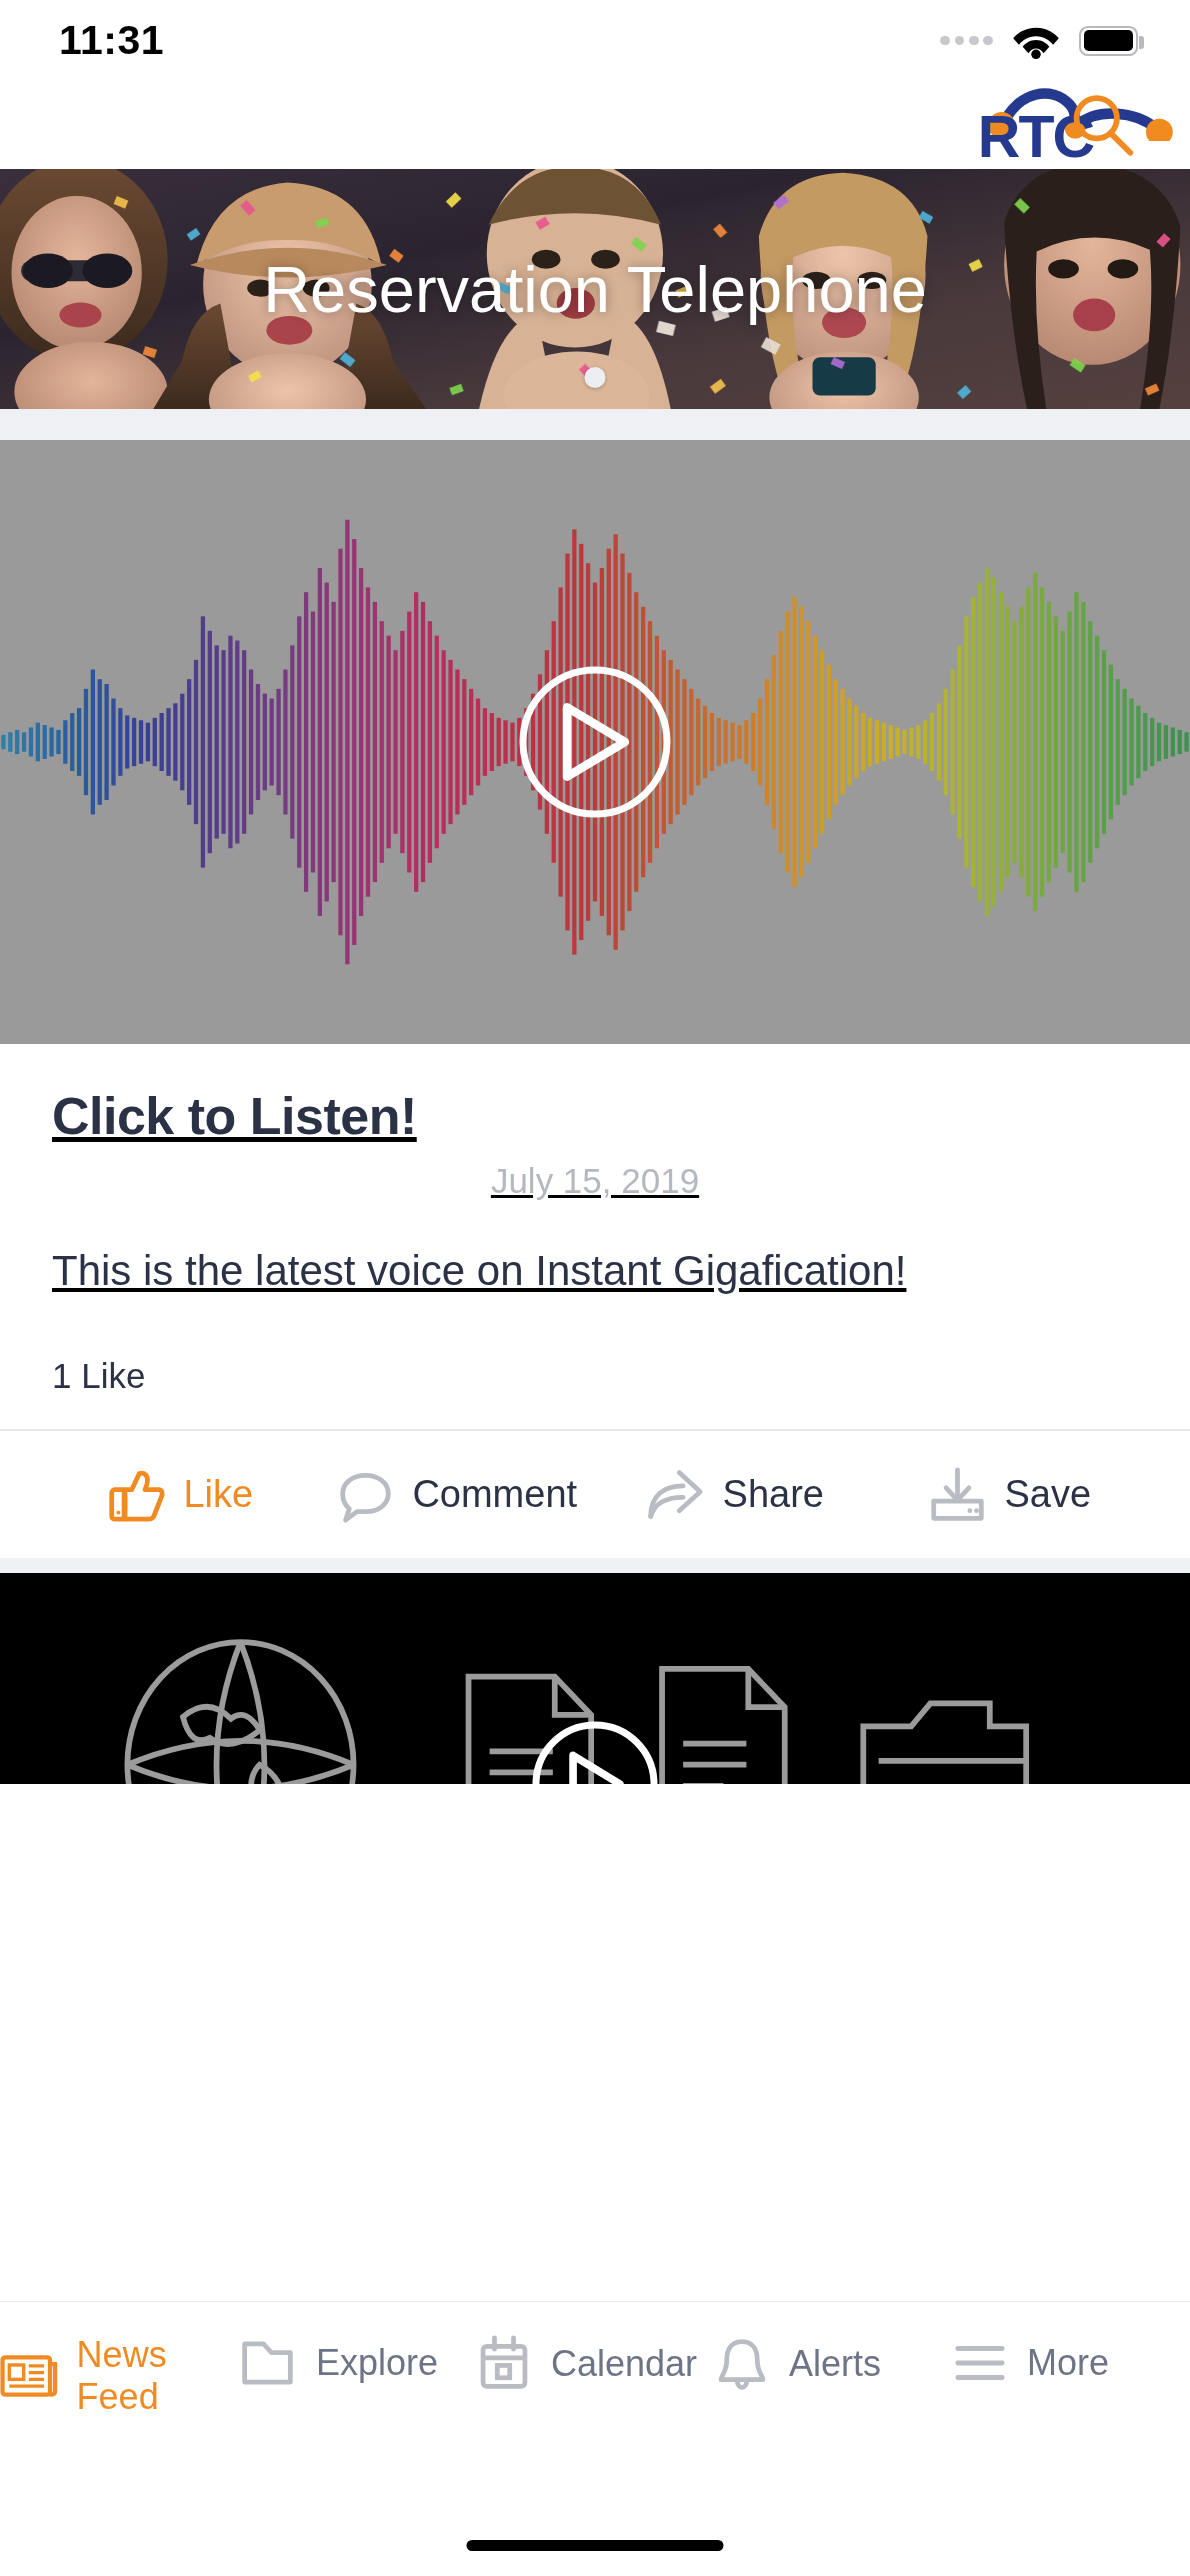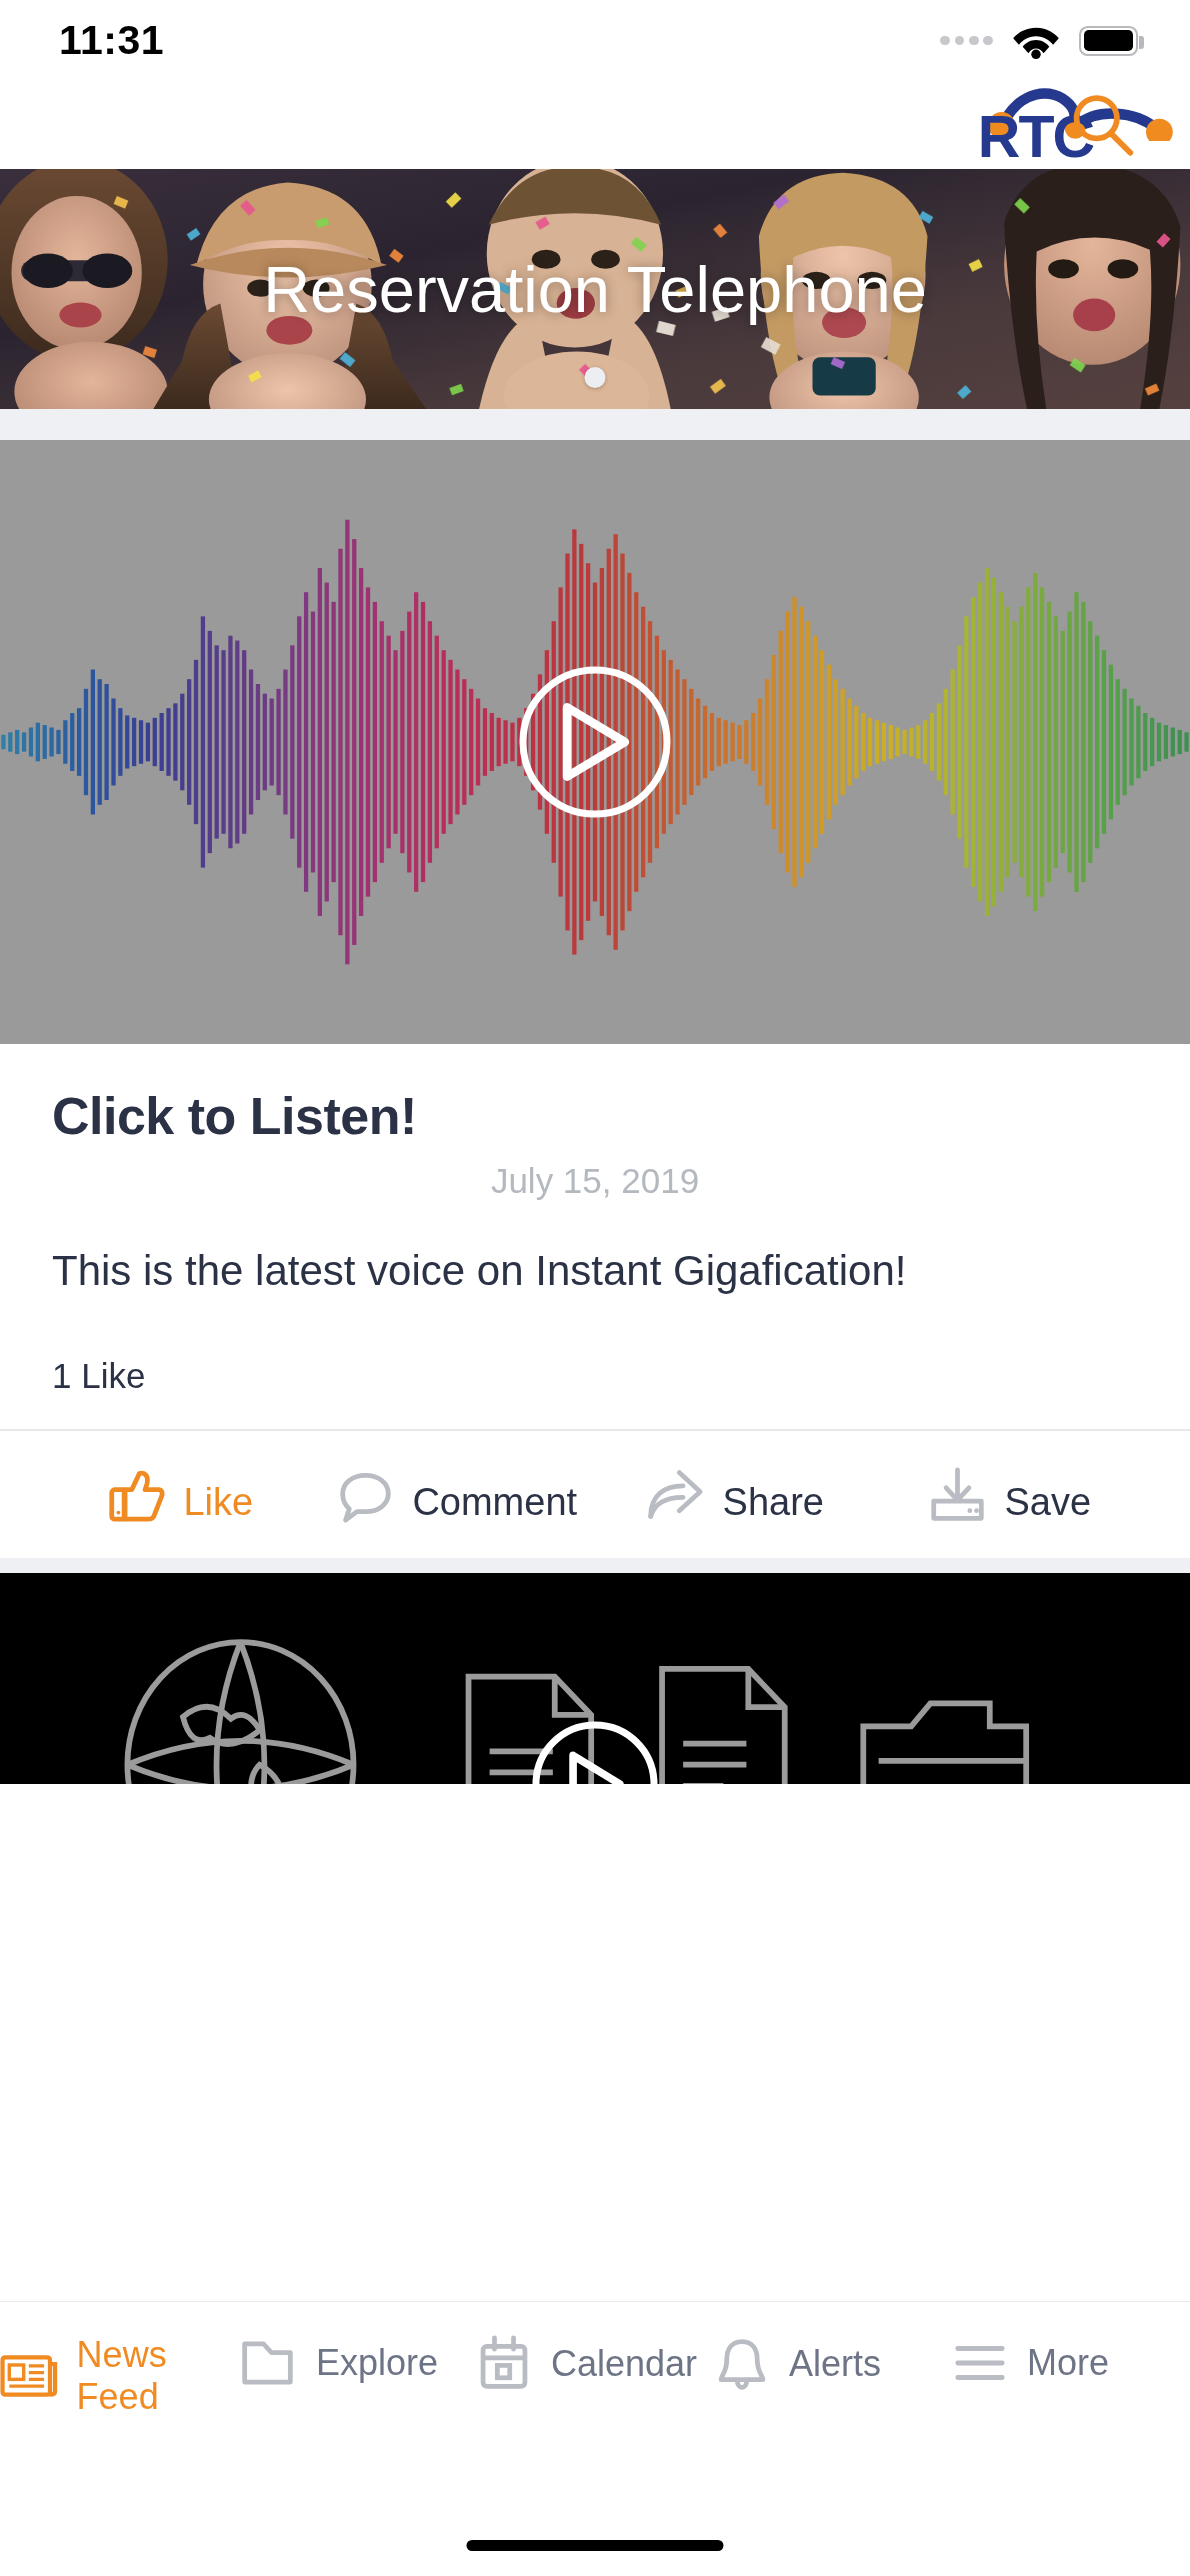--- a/index.html
+++ b/index.html
@@ -83,42 +83,42 @@
     position:relative; width:100%; height:604px; background:#9a9a9a;
     overflow:hidden;
   }
   .wave-wrap{ position:absolute; left:0; top:0; width:100%; height:100%; }
   .play-btn{
     position:absolute; left:50%; top:50%; transform:translate(-50%,-50%);
     width:151px; height:151px; border:7.7px solid #fff; border-radius:50%;
     display:flex; align-items:center; justify-content:center;
   }
 
-  .post-body{ padding:42px 52px 0 52px; }
+  .post-body{ padding:42px 52px 0 52px;text-decoration:underline; }
   .post-title{
     font-size:52px; font-weight:bold; color:#2b3246; letter-spacing:-0.5px;
     font-family:"Liberation Sans", sans-serif;
   }
   .post-date{
     margin-top:15.3px; font-size:35px; color:#b4b8bf; font-weight:400;text-align:center;
   }
   .post-text{
     margin-top:44px; font-size:42px; color:#2b3246; line-height:1.25;
   }
   .like-count{
     padding:58px 52px 33px 52px; font-size:35px; color:#2b3246;
   }
   .divider{ height:1.9px; background:#e6e8ec; width:100%; }
 
   .actions{
     height:127px; display:flex; align-items:center;
     padding:0 42px;
   }
   .action{
-    flex:1; display:flex; align-items:flex-end; justify-content:center; gap:17px;
+    flex:1; display:flex; align-items:center; justify-content:center; gap:17px;
   }
   .action .lbl{ font-size:38px; color:#2b3246; }
   .action.active .lbl{ color:#ef8b22; }
 
   
   .video-post{
     width:100%; height:211px; background:#000; position:relative; overflow:hidden;
   }
   .video-icons{
     position:absolute; left:50%; top:0; transform:translateX(-50%);

